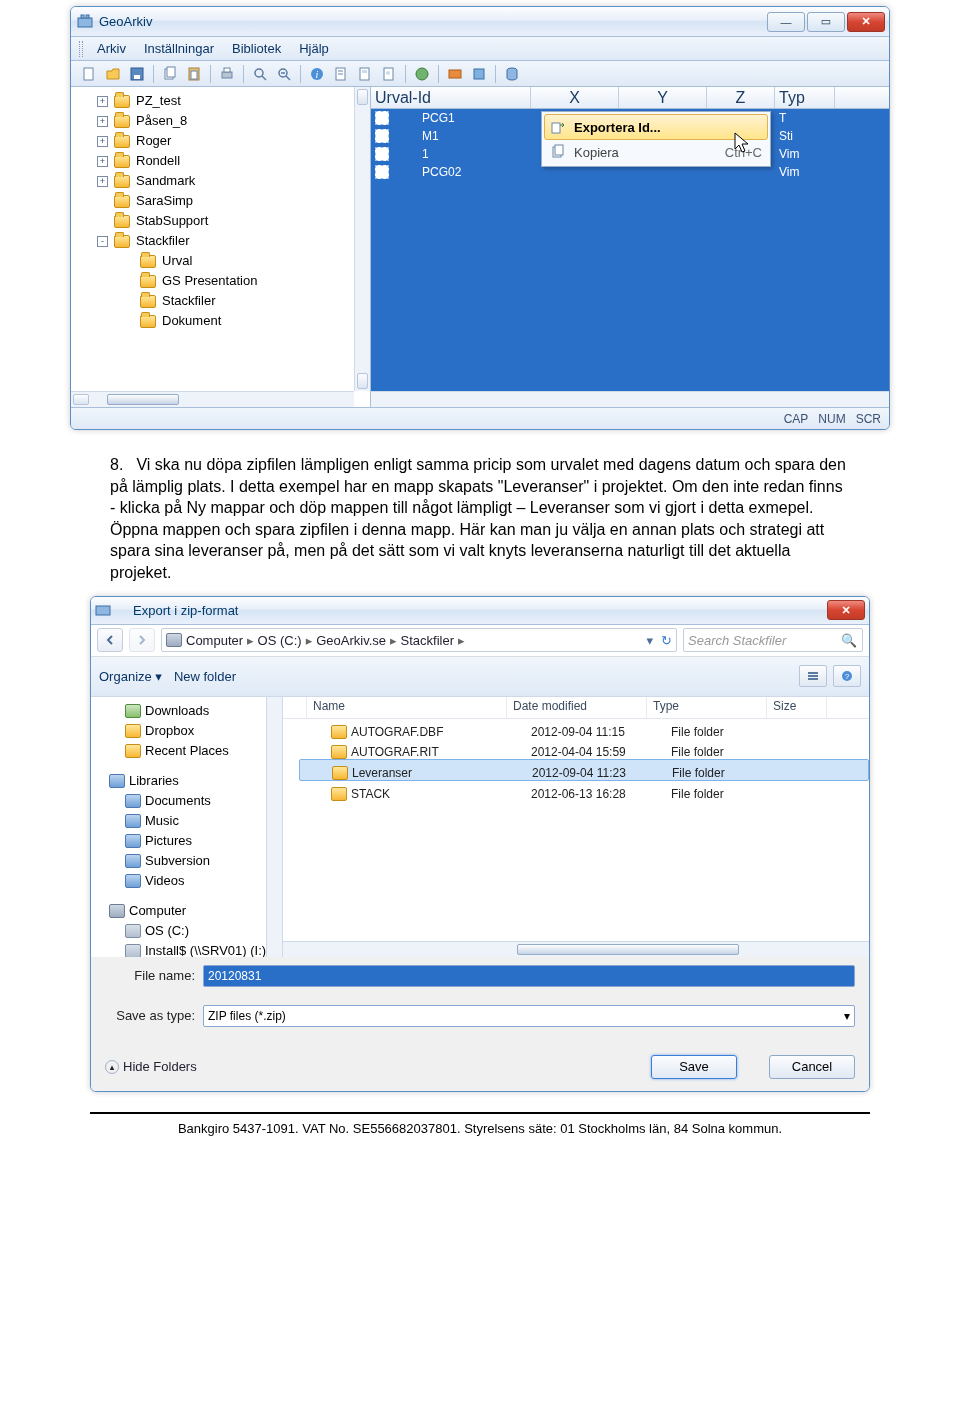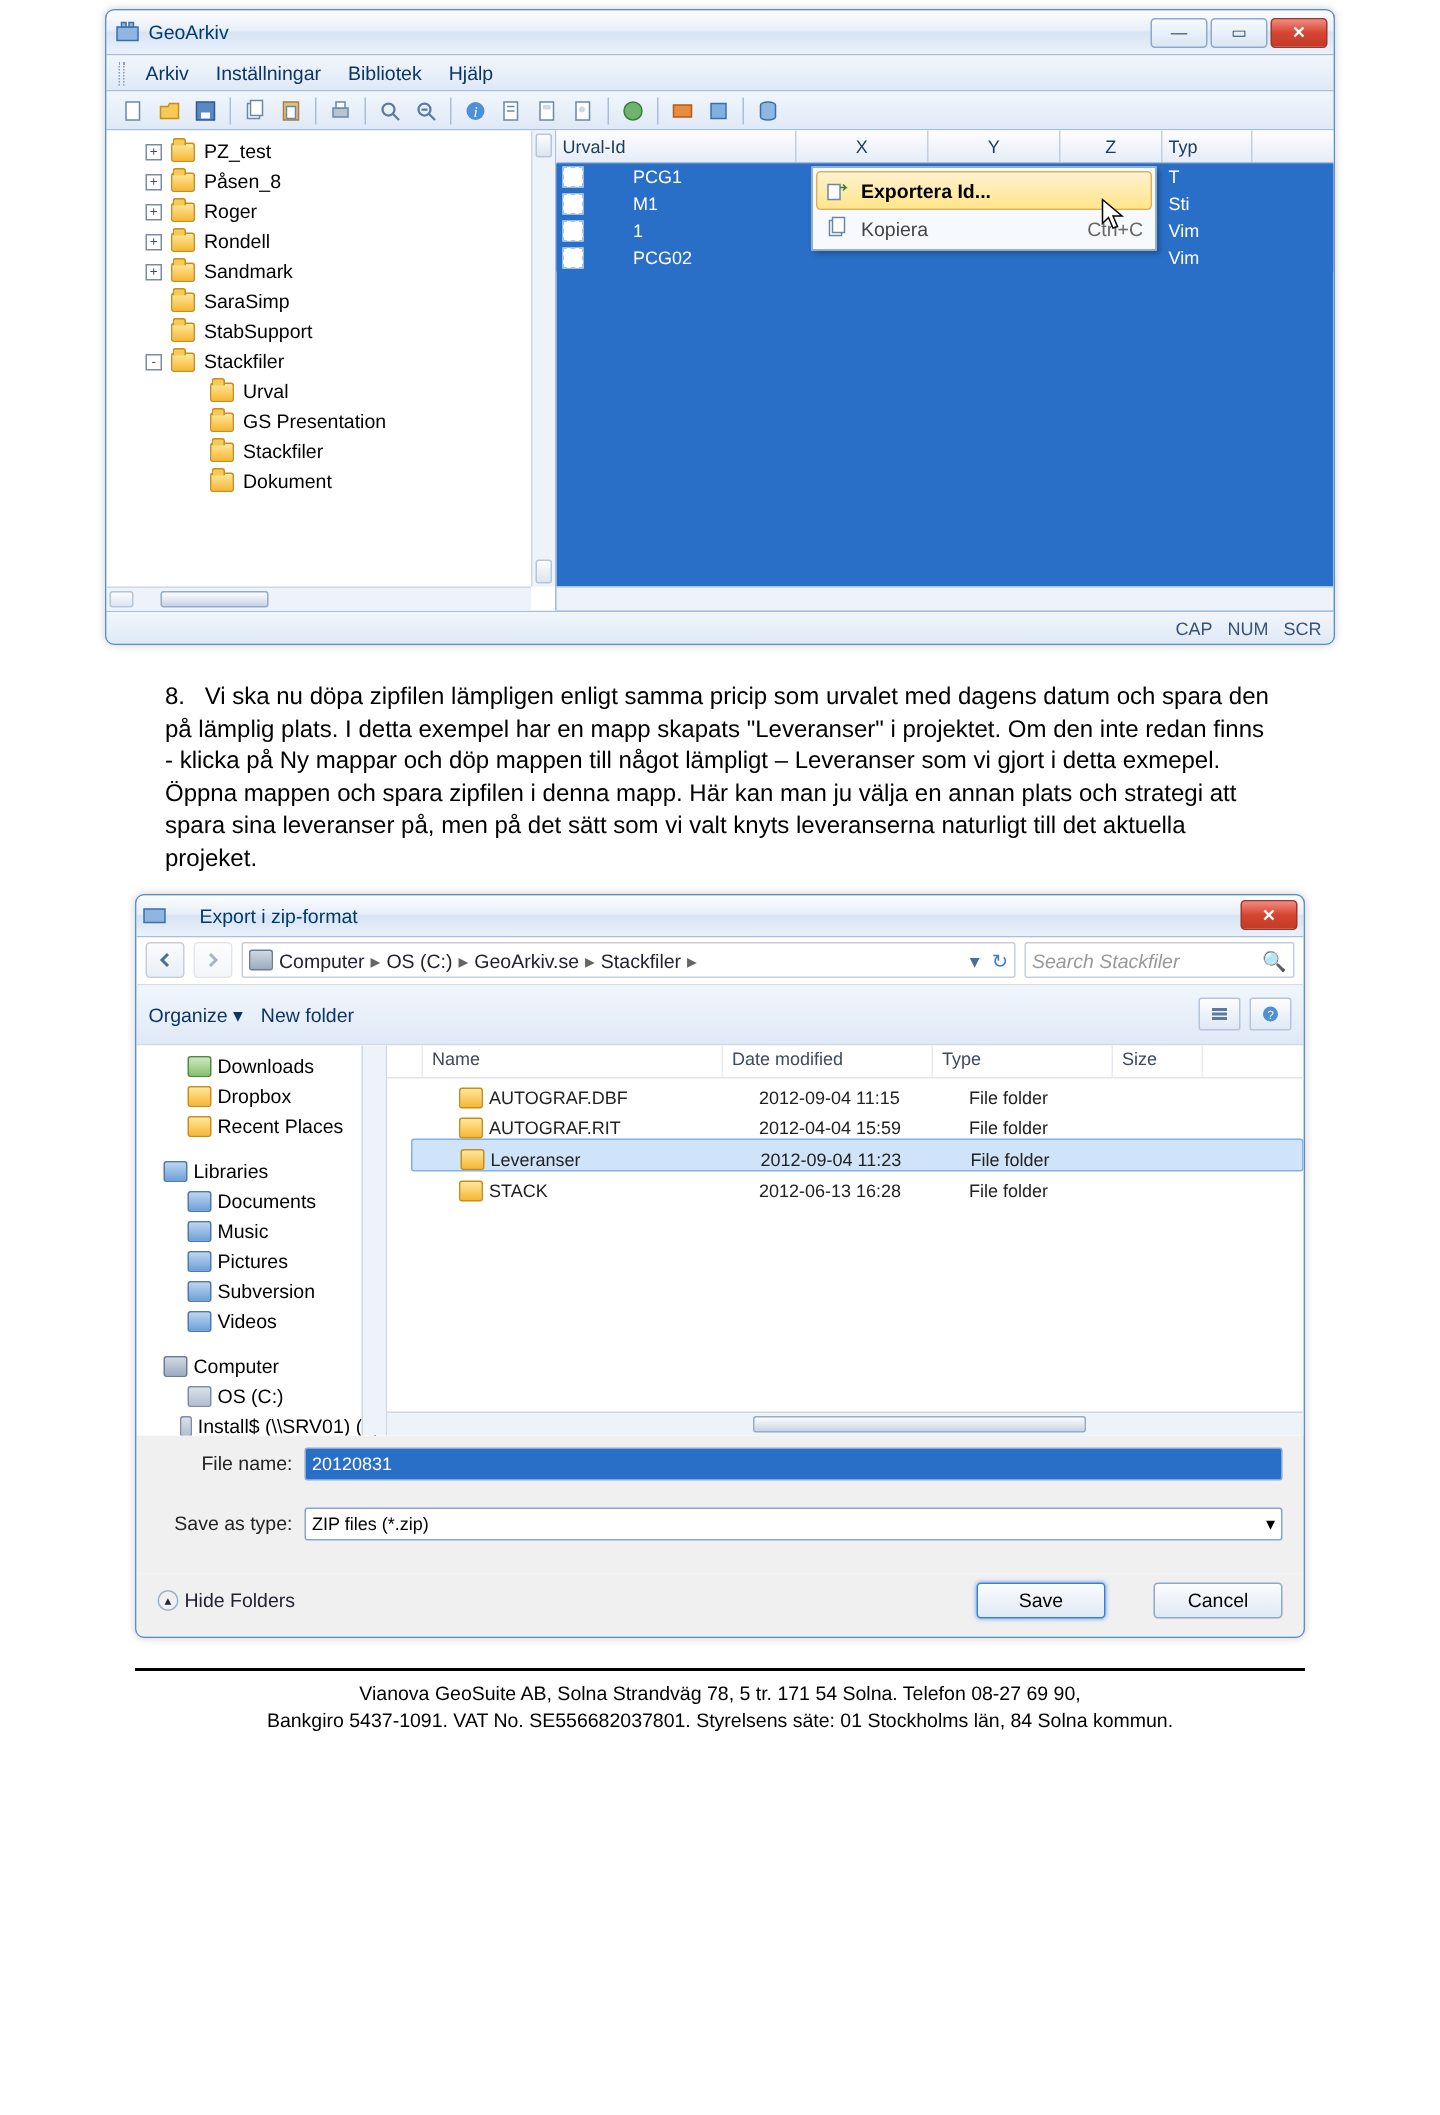--- a/index.html
+++ b/index.html
@@ -62,21 +62,21 @@
   .tree-row{display:flex;align-items:center;gap:2px;}
   .tree-row .pm{width:11px;height:11px;border:1px solid #7a8ca3;background:#fff;font-size:9px;line-height:9px;text-align:center;color:#3b5272;margin-right:4px;}
   .tree-row .pm.blank{border:none;background:none;}
   .tree-indent-1{padding-left:20px;}
   .tree-indent-2{padding-left:46px;}
   .folder-icon{width:16px;height:13px;display:inline-block;background:linear-gradient(#ffe79c,#f7b733);border:1px solid #c78f16;border-radius:2px;margin-right:4px;position:relative;}
   .folder-icon::before{content:'';position:absolute;top:-4px;left:0;width:7px;height:4px;background:#f7c956;border:1px solid #c78f16;border-bottom:none;border-radius:2px 2px 0 0;}
 
   .grid-pane{flex:1;display:flex;flex-direction:column;background:#fff;position:relative;}
   .grid-head{display:flex;height:22px;background:linear-gradient(#fdfeff,#e6edf8);border-bottom:1px solid #a8bfda;}
-  .grid-head .gh{border-right:1px solid #c2cfe0;padding:2px 4px;color:#1c3c62;display:flex;align-items:center;font-size:12px;}
+  .grid-head .gh{border-right:1px solid #c2cfe0;padding:2px 4px;color:#1c3c62;display:flex;align-items:center;font-size:16px;}
   .grid-rows{flex:1;background:#2a6fc7;}
   .grid-row{display:flex;height:18px;align-items:center;color:#fff;background:#2a6fc7;}
   .grid-row .gc{padding:0 4px;font-size:12px;display:flex;align-items:flex-start;gap:29px;}
   .gc .doc-icon{width:14px;height:14px;border:1px dashed #9fc4ef;margin-right:4px;background:#fff;}
   .h-scroll-grid{position:absolute;left:0;right:0;bottom:0;height:16px;background:#eef3fa;border-top:1px solid #cfd9e8;}
 
   .context-menu{
     position:absolute; top:2px; left:170px;
     width:230px;border:1px solid #9aaec8;background:#f6f9fd;
     box-shadow:2px 2px 4px rgba(0,0,0,0.25);padding:2px;z-index:10;
@@ -106,21 +106,21 @@
   .breadcrumb .bc-seg{display:flex;align-items:center;gap:4px;color:#223;}
   .breadcrumb .bc-sep{color:#666;}
   .search-box{width:180px;height:24px;border:1px solid #c6cedb;border-radius:2px;display:flex;align-items:center;padding:0 4px;color:#999;font-style:italic;}
   .search-box .mag{margin-left:auto;color:#3a6fb0;font-style:normal;}
 
   .sd-toolbar{height:40px;background:linear-gradient(#f1f6fc,#dfe9f6);border-bottom:1px solid #cfd9e8;display:flex;align-items:center;padding:0 8px;gap:12px;color:#0b3566;}
   .sd-toolbar .right{margin-left:auto;display:flex;gap:6px;}
   .sd-toolbar .rt-btn{width:28px;height:22px;border:1px solid #b5c5db;border-radius:2px;background:linear-gradient(#fdfdfe,#e0e9f4);display:inline-flex;align-items:center;justify-content:center;cursor:pointer;}
 
   .sd-body{display:flex;height:260px;}
-  .sd-tree{width:167px;border-right:1px solid #cfd9e8;background:#fff;overflow:hidden;padding:4px 0;line-height:20px;position:relative;}
+  .sd-tree{width:192px;border-right:1px solid #cfd9e8;background:#fff;overflow:hidden;padding:4px 0;line-height:20px;position:relative;}
   .sd-tree .v-scroll{position:absolute;right:0;top:0;bottom:0;width:16px;background:#eef3fa;border-left:1px solid #cfd9e8;}
   .sd-tree-row{display:flex;align-items:center;gap:4px;padding:0 4px;white-space:nowrap;}
   .sd-tree-row .expand{width:10px;text-align:center;color:#666;}
   .sd-sec{padding-left:4px;}
   .sd-sub{padding-left:20px;}
 
   .fav-ico,.lib-ico,.comp-ico,.drv-ico,.usr-ico,.fold-ico{width:16px;height:14px;display:inline-block;border-radius:2px;}
   .fav-ico{background:linear-gradient(#ffe79c,#f7b733);border:1px solid #c78f16;}
   .lib-ico{background:linear-gradient(#bcd5f0,#6fa0d8);border:1px solid #4d79b0;}
   .comp-ico{background:linear-gradient(#cfd8e3,#9eacc0);border:1px solid #6c7c95;}
@@ -653,15 +653,14 @@
       <span>Hide Folders</span>
     </span>
     <span class="sp"></span>
     <span class="sd-btn primary">Save</span>
     <span class="sd-btn">Cancel</span>
   </div>
 </div>
 
 <div class="page-rule"></div>
 <div class="footer">
-  <div>Vianova GeoSuite AB, Solna Strandväg 78, 5 tr. 171 54 Solna. Telefon 08-27 69 90,</div>
   <div>Bankgiro 5437-1091. VAT No. SE556682037801. Styrelsens säte: 01 Stockholms län, 84 Solna kommun.</div>
 </div>
 
 </body></html>

